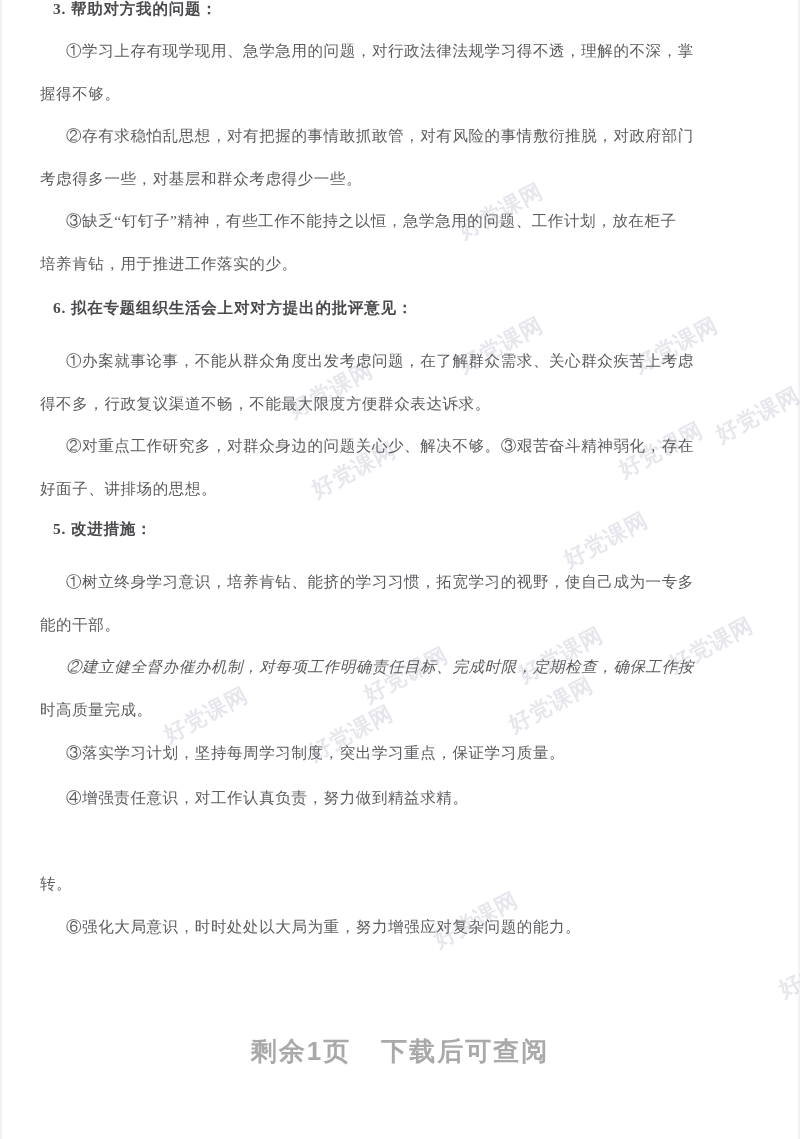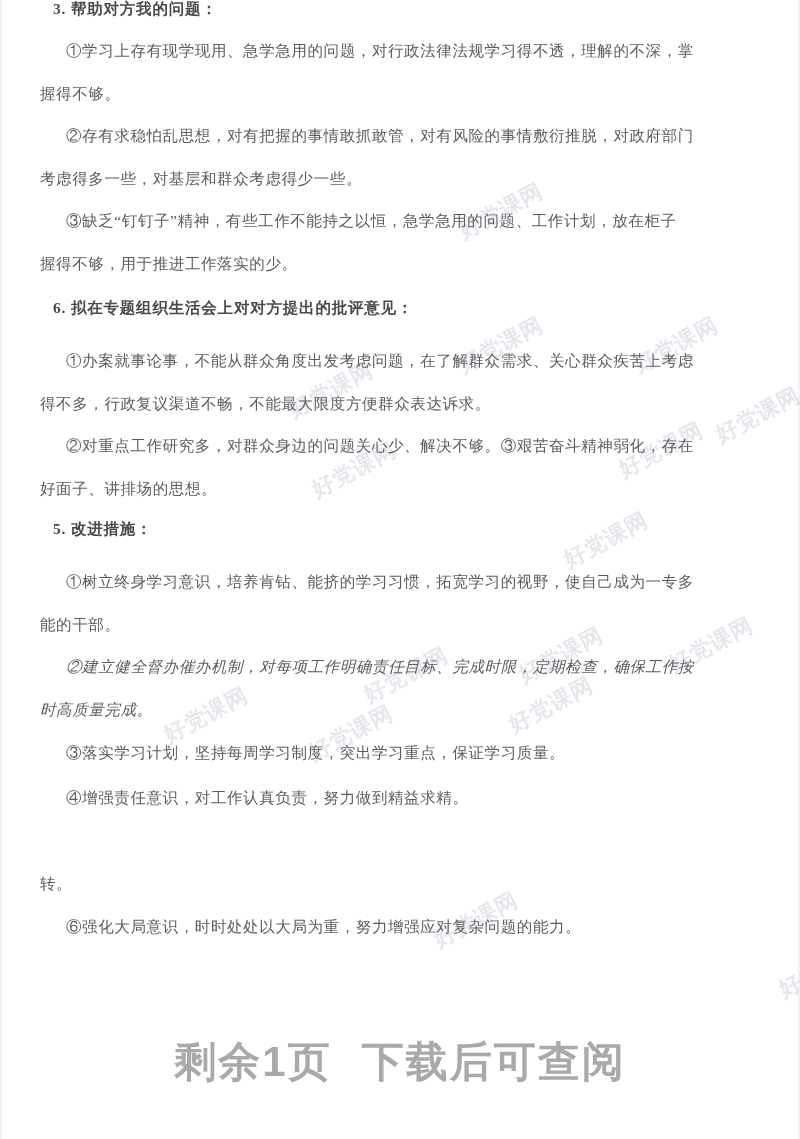--- a/index.html
+++ b/index.html
@@ -101,21 +101,21 @@
   #footer-banner {
     position: absolute;
     left: 0;
     right: 0;
     top: 1034px;
     z-index: 4;
     text-align: center;
     color: #a9a9a9;
     font-family: "Liberation Sans", "DejaVu Sans", sans-serif;
     font-weight: 700;
-    font-size: 42px;
+    font-size: 26px;
     letter-spacing: 2px;
     user-select: none;
   }
   #footer-banner .gap { display: inline-block; width: 30px; }
 </style>
 </head>
 <body>
 
 <div id="page">
 
@@ -138,31 +138,31 @@
       <div class="wm" style="left: 430px; top: 905px; font-size: 22px;">好党课网</div>
     </div>
 
   <div id="content">
       <div class="doc-line heading indent" style="top: 0px;">3. 帮助对方我的问题：</div>
       <div class="doc-line indent" style="top: 42px;">①学习上存有现学现用、急学急用的问题，对行政法律法规学习得不透，理解的不深，掌</div>
       <div class="doc-line" style="top: 85px;">握得不够。</div>
       <div class="doc-line indent" style="top: 127px;">②存有求稳怕乱思想，对有把握的事情敢抓敢管，对有风险的事情敷衍推脱，对政府部门</div>
       <div class="doc-line" style="top: 170px;">考虑得多一些，对基层和群众考虑得少一些。</div>
       <div class="doc-line indent" style="top: 212px;">③缺乏“钉钉子”精神，有些工作不能持之以恒，急学急用的问题、工作计划，放在柜子</div>
-      <div class="doc-line" style="top: 255px;">握得不够，用于推进工作落实的少。</div>
+      <div class="doc-line" style="top: 255px;">培养肯钻，用于推进工作落实的少。</div>
       <div class="doc-line heading indent" style="top: 299px;">6. 拟在专题组织生活会上对对方提出的批评意见：</div>
       <div class="doc-line indent" style="top: 352px;">①办案就事论事，不能从群众角度出发考虑问题，在了解群众需求、关心群众疾苦上考虑</div>
       <div class="doc-line" style="top: 395px;">得不多，行政复议渠道不畅，不能最大限度方便群众表达诉求。</div>
       <div class="doc-line indent" style="top: 437px;">②对重点工作研究多，对群众身边的问题关心少、解决不够。③艰苦奋斗精神弱化，存在</div>
       <div class="doc-line" style="top: 480px;">好面子、讲排场的思想。</div>
       <div class="doc-line heading indent" style="top: 520px;">5. 改进措施：</div>
       <div class="doc-line" style="top: 616px;">能的干部。</div>
       <div class="doc-line indent" style="top: 573px;">①树立终身学习意识，培养肯钻、能挤的学习习惯，拓宽学习的视野，使自己成为一专多</div>
       <div class="doc-line indent" style="top: 658px; font-style: italic;">②建立健全督办催办机制，对每项工作明确责任目标、完成时限，定期检查，确保工作按</div>
-      <div class="doc-line" style="top: 701px; font-style: italic;">时高质量完成。</div>
+      <div class="doc-line" style="top: 701px;">时高质量完成。</div>
       <div class="doc-line indent" style="top: 744px;">③落实学习计划，坚持每周学习制度，突出学习重点，保证学习质量。</div>
       <div class="doc-line indent" style="top: 789px;">④增强责任意识，对工作认真负责，努力做到精益求精。</div>
       <div class="doc-line" style="top: 875px;">转。</div>
       <div class="doc-line indent" style="top: 918px;">⑥强化大局意识，时时处处以大局为重，努力增强应对复杂问题的能力。</div>
     </div>
 
   <div id="footer-banner">
     <span>剩余1页</span><span class="gap"></span><span>下载后可查阅</span>
   </div>
 

